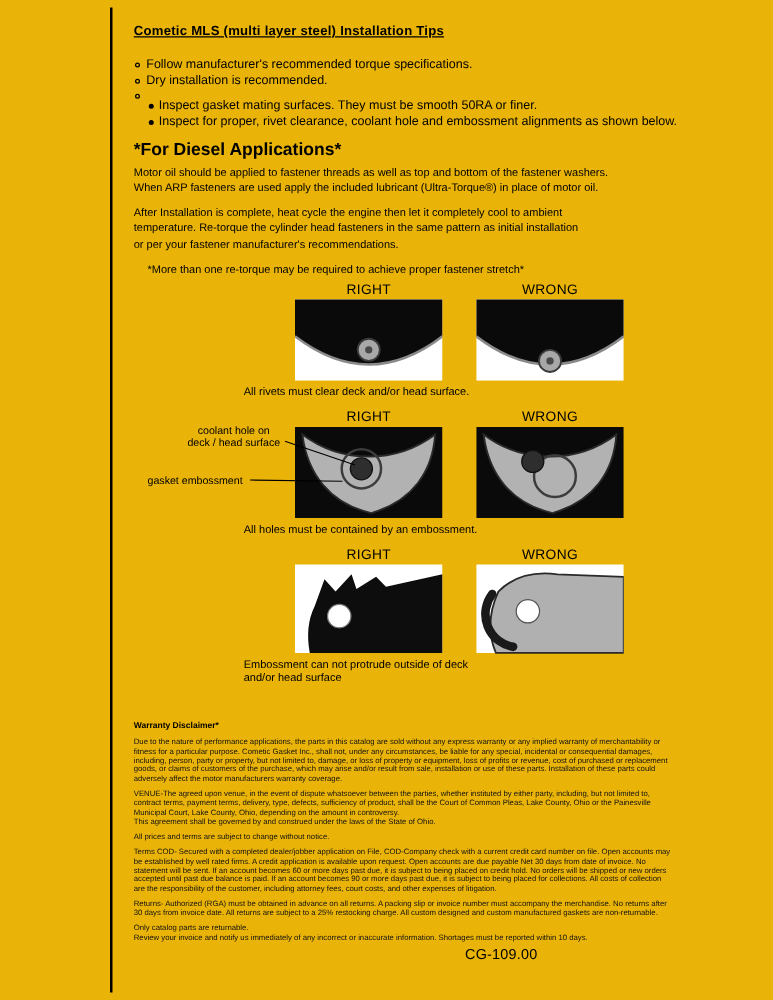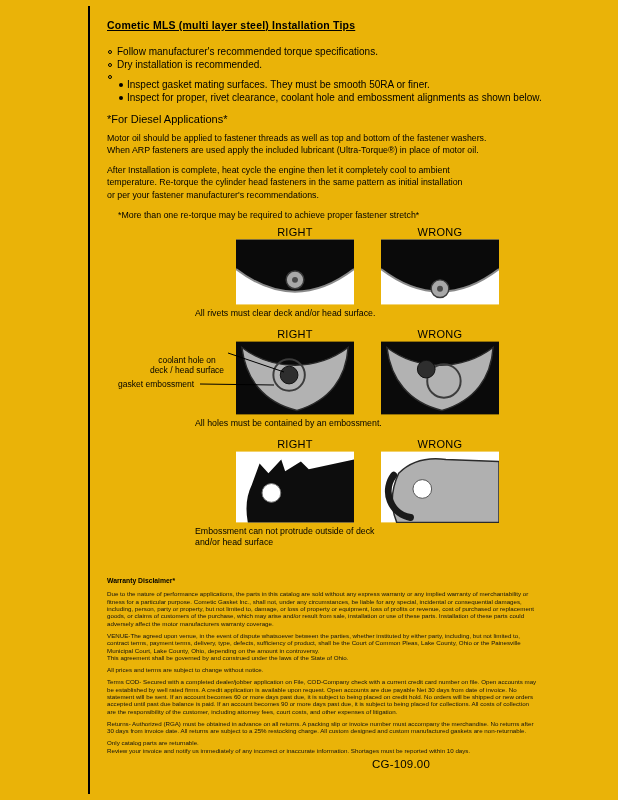--- a/index.html
+++ b/index.html
@@ -10,36 +10,36 @@
   .content { position:absolute; left:107px; top:18px; width:478px; }
 
   .title { font-size:10.5px; font-weight:bold; text-decoration:underline; line-height:14px; margin-bottom:14px; letter-spacing:0.2px; }
 
   .tips { }
   .tip { display:flex; font-size:10px; line-height:12.5px; }
   .marker-circle { flex:none; width:4px; height:4px; border:1px solid #000; border-radius:50%; margin:4px 5px 0 1px; }
   .tip.sub { margin-left:12px; }
   .marker-dot { flex:none; width:4px; height:4px; background:#000; border-radius:50%; margin:4px 4px 0 0; }
 
-  .diesel-heading { font-size:11px; font-weight:normal; line-height:12px; margin-top:9px; }
+  .diesel-heading { font-size:14px; font-weight:bold; line-height:12px; margin-top:9px; }
   .para { font-size:8.8px; line-height:12.4px; margin-top:7px; white-space:pre-line; }
   .note { margin-top:8px;margin-left:11px; }
 
   .diagrams { margin-top:4px; }
   .dia-row { margin-left:129px; }
   .dia-row.spaced { margin-top:8px; }
   .dia-row.rel { position:relative; }
   .dia-pair { display:flex; gap:27px; }
   .dia-col { width:118px; }
   .dia-head { font-size:11px; line-height:14px; text-align:center; letter-spacing:0.3px; }
   svg.dia { display:block; }
   .dia-caption { margin-left:88px; font-size:8.8px; line-height:11px; margin-top:3px; white-space:pre-line; }
 
   .ptr-label { position:absolute; font-size:8.5px; line-height:10px; white-space:pre-line; }
-  .lbl-coolant { left:-95px; top:28px; width:92px; text-align:center; }
+  .lbl-coolant { left:-95px; top:12px; width:92px; text-align:center; }
   .lbl-emboss { left:-118px; top:52px; }
   .ptr-lines { position:absolute; left:-129px; top:0; pointer-events:none; }
 
   .legal { margin-top:28px; width:477px; }
   .legal-heading { font-size:6.8px; font-weight:bold; line-height:9px; margin-bottom:5px; }
   .legal-para { font-size:6.2px; line-height:7.3px; margin-bottom:5px; white-space:pre-line; color:#111; }
 
   .footer-code { position:absolute; left:372px; top:758px; font-size:11.5px; letter-spacing:0.2px; }
 </style>
 </head>

